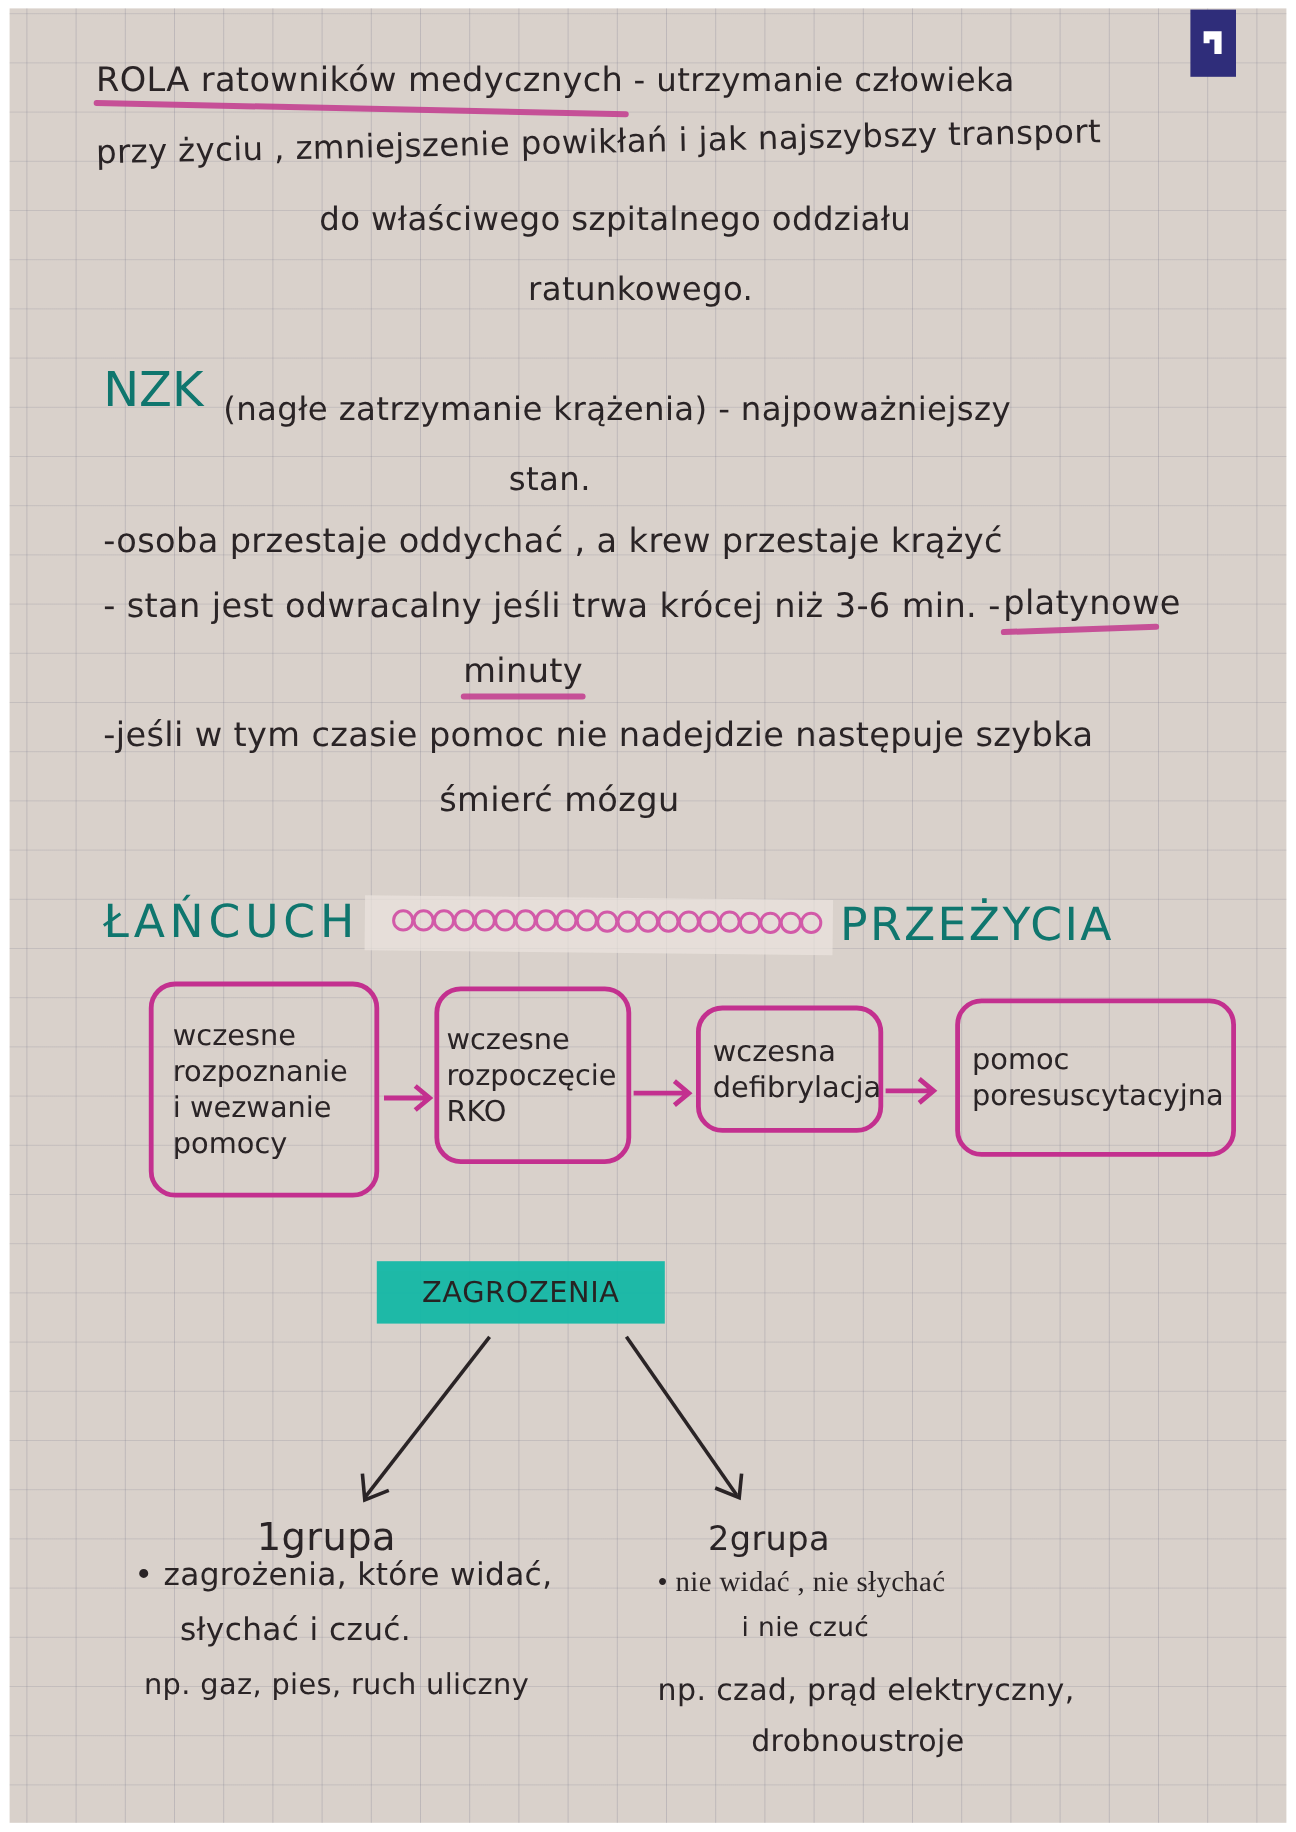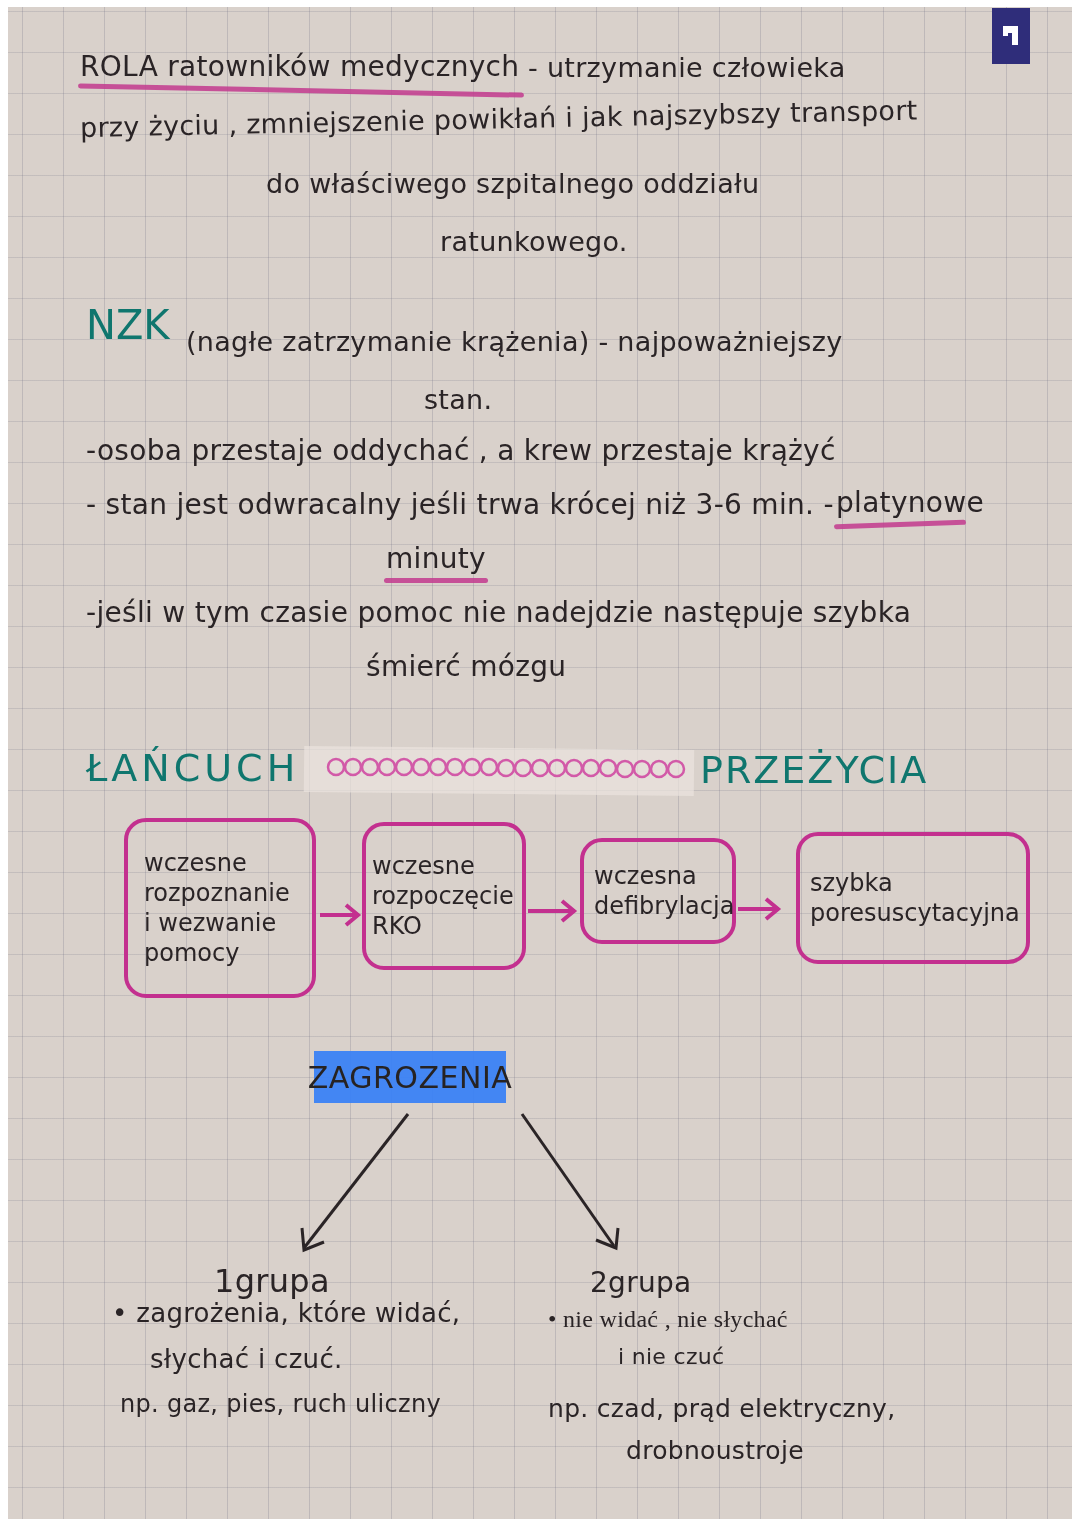--- a/index.html
+++ b/index.html
@@ -25,24 +25,24 @@
     background:#2f2d7a; display:flex; align-items:center; justify-content:center;
   }
   .corner-icon svg { width:22px; height:30px; }
   .box {
     position:absolute; border:4px solid #c3308f; border-radius:22px; box-sizing:border-box;
     display:flex; align-items:center;
   }
   .box .ink { position:static; white-space:pre-line; font-size:24px; line-height:30px; }
   .arrow { position:absolute; }
   .zag-label {
-    position:absolute; left:314px; top:1051px; width:192px; height:52px;
-    background:#3b82f6; opacity:0.95;
+    position:absolute; left:314px; top:1051px; width:240px; height:52px;
+    background:#14b8a6; opacity:0.95;
     display:flex; align-items:center; justify-content:center;
-    font-size:30px; color:#1e1a1a; letter-spacing:0.5px;
+    font-size:24px; color:#1e1a1a; letter-spacing:0.5px;
   }
   .chain-tape {
     position:absolute; left:304px; top:748px; width:390px; height:46px;
     background:rgba(235,228,222,0.7); transform:rotate(0.6deg);
   }
   .chain-links { position:absolute; left:326px; top:752px; width:362px; height:30px; }
 </style>
 </head>
 <body>
 
@@ -120,21 +120,21 @@
   <path d="M2 15 H46 M36 5 L48 15 L36 25" stroke="#c3308f" stroke-width="4" fill="none"></path>
 </svg>
 <div class="box" style="left:580px; top:838px; width:156px; height:106px; padding-left:10px;">
   <div class="ink">wczesna
 defibrylacja</div>
 </div>
 <svg class="arrow" style="left:736px; top:894px;" width="46" height="30" viewBox="0 0 46 30">
   <path d="M2 15 H40 M30 5 L42 15 L30 25" stroke="#c3308f" stroke-width="4" fill="none"></path>
 </svg>
 <div class="box" style="left:796px; top:832px; width:234px; height:132px; padding-left:10px;">
-  <div class="ink">szybka
+  <div class="ink">pomoc
 poresuscytacyjna</div>
 </div>
 
 <div class="zag-label">
   <span>ZAGROZENIA</span>
 </div>
 <svg class="arrow" style="left:290px; top:1110px;" width="350" height="150" viewBox="0 0 350 150">
   <g stroke="#2a2426" stroke-width="3" fill="none">
     <path d="M118 4 L14 138"></path>
       <path d="M12 118 L14 140 L34 132"></path>

